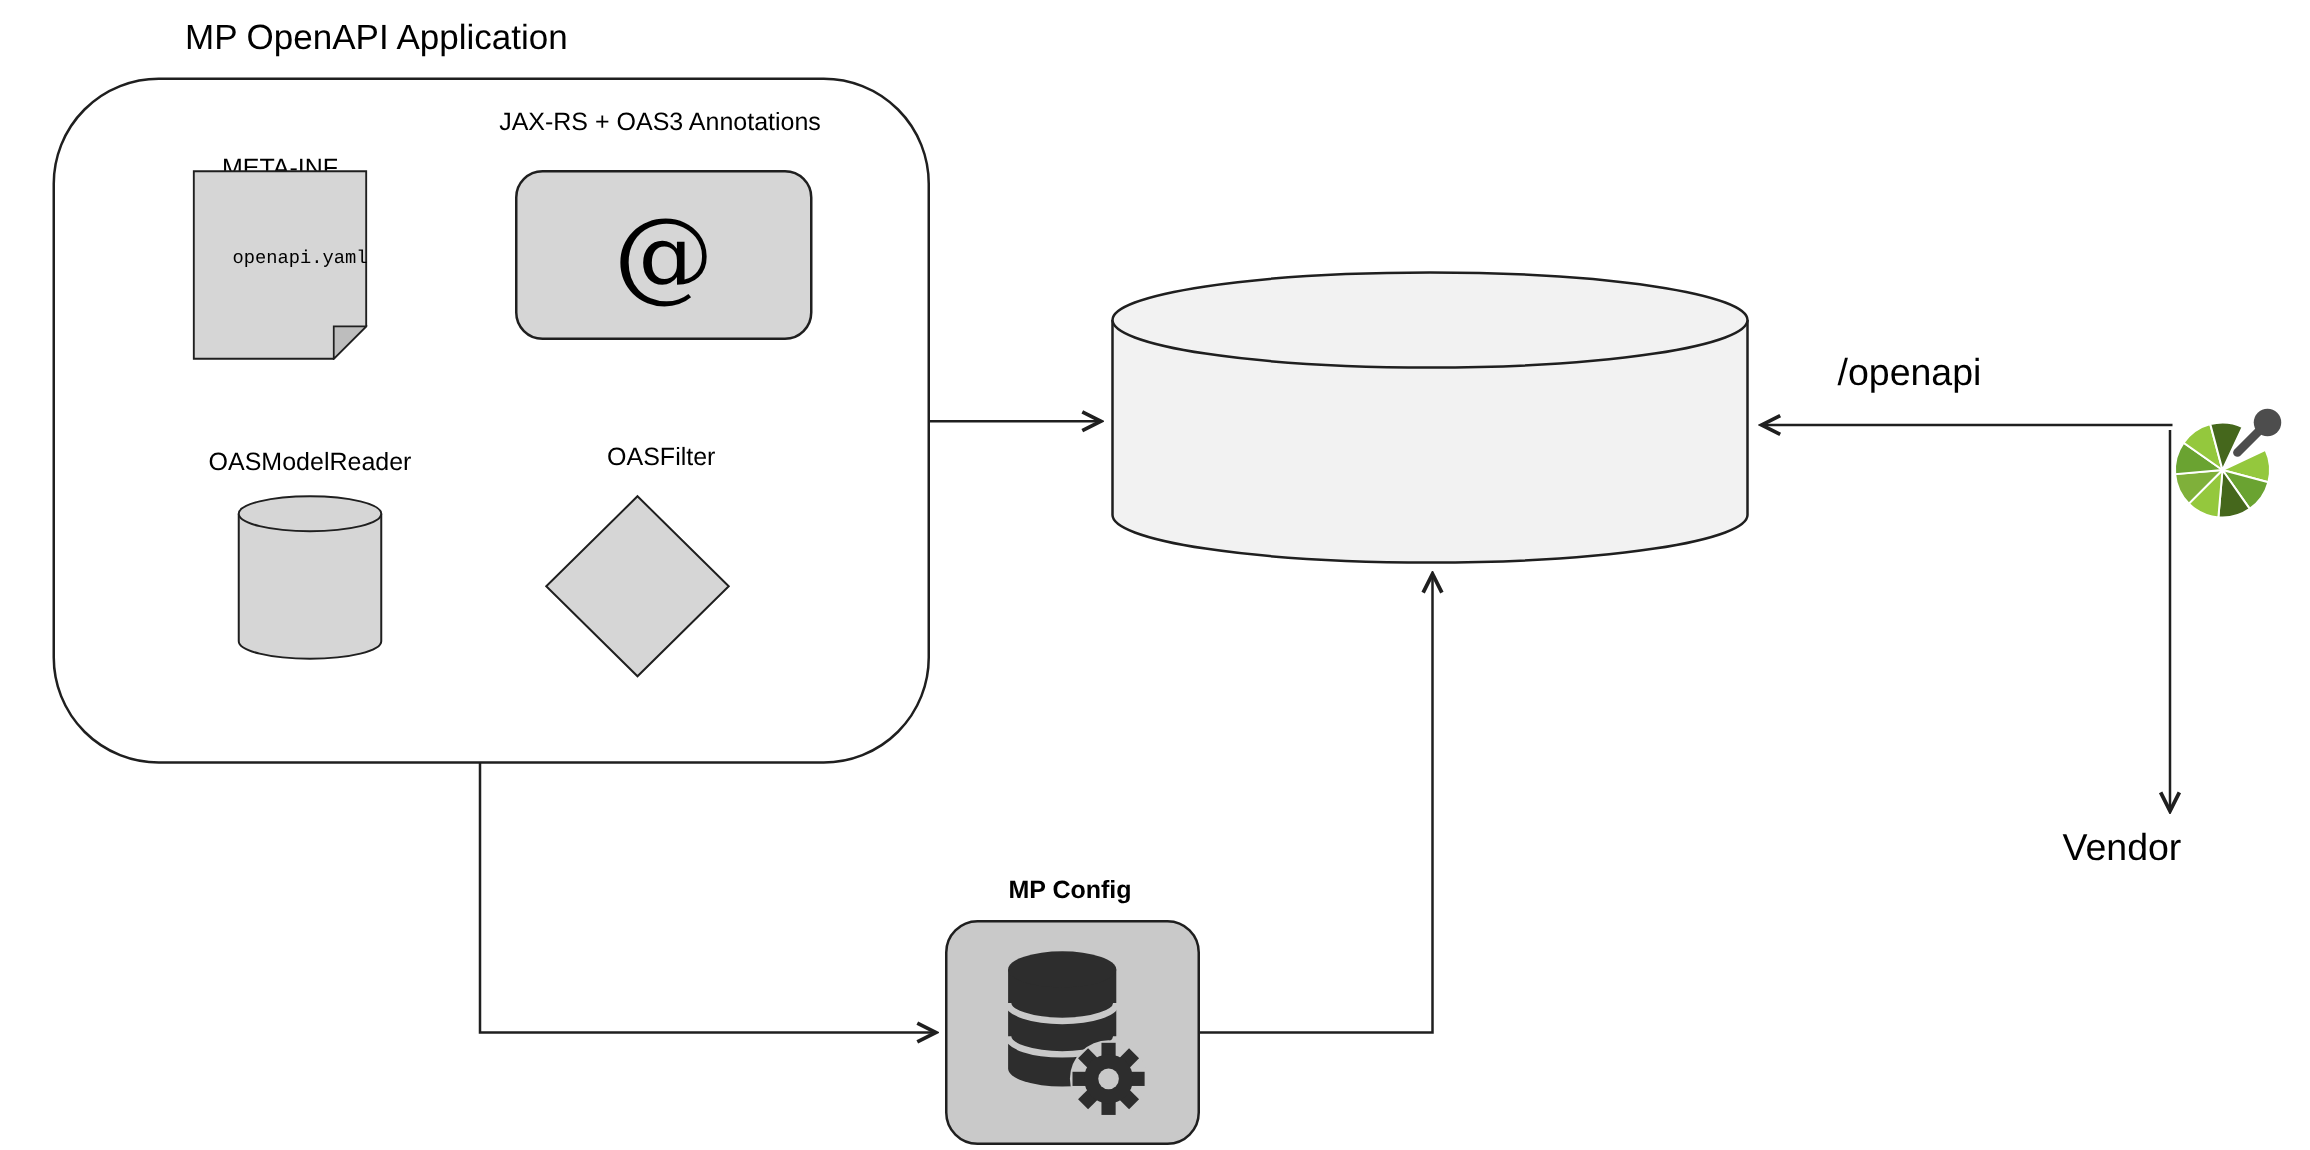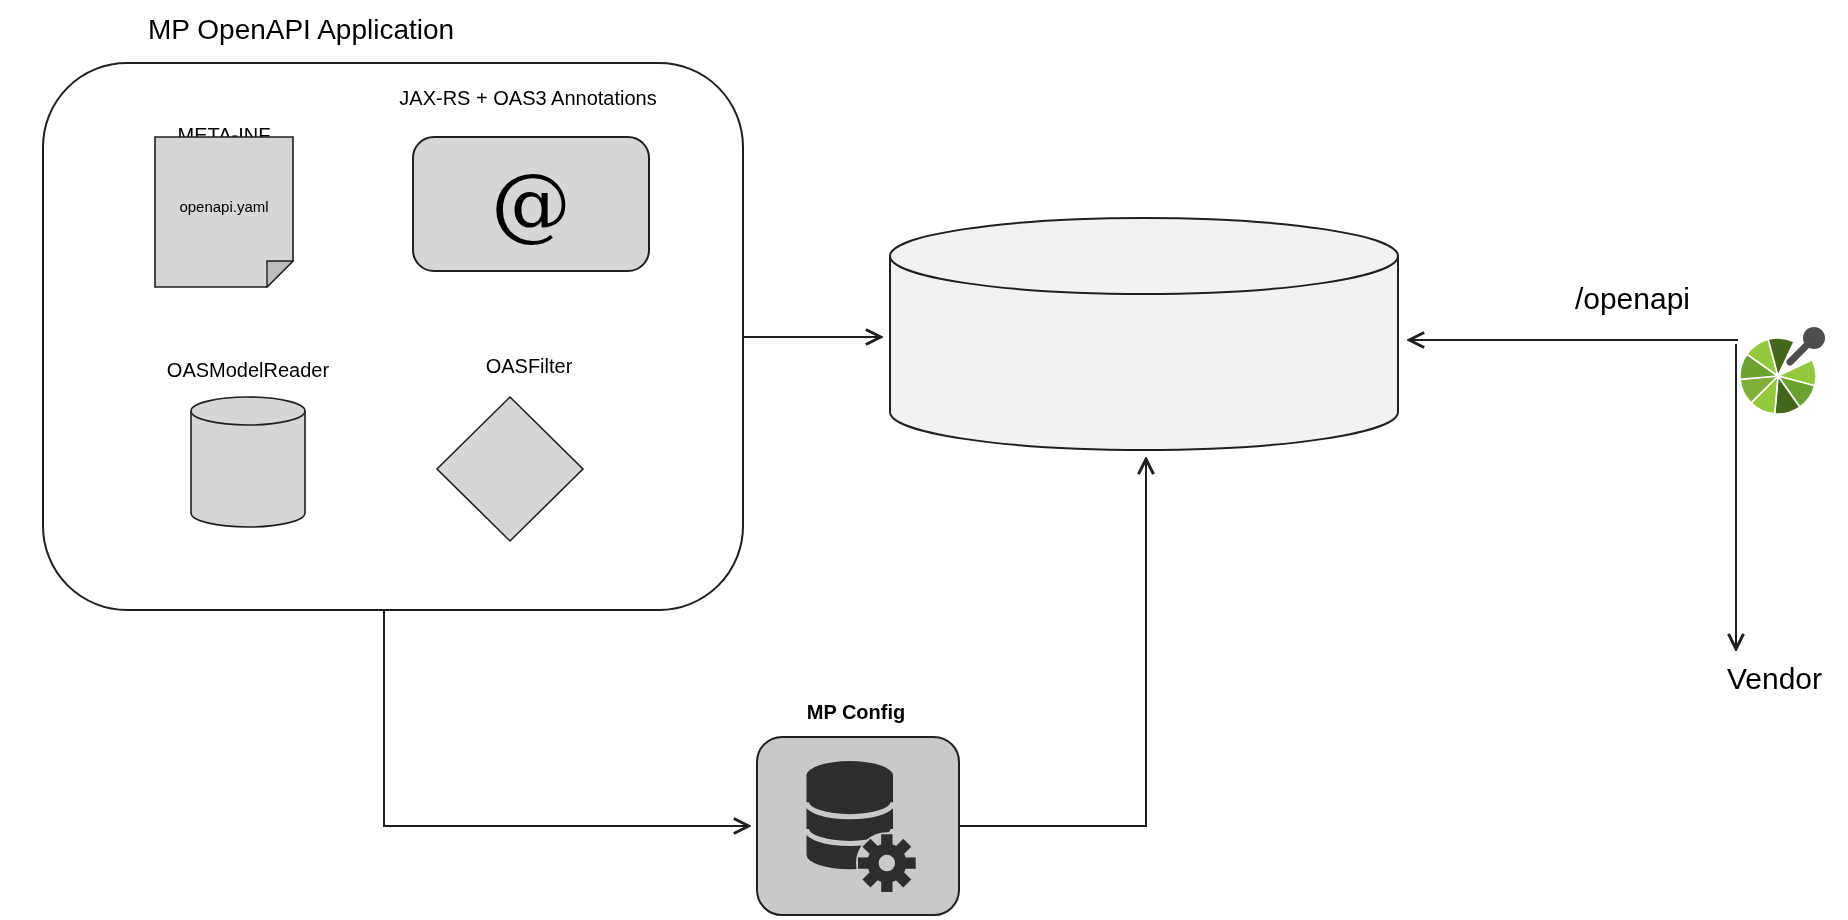--- a/index.html
+++ b/index.html
@@ -7,22 +7,22 @@
     --stroke:#1f1f1f; --icon-dark:#2d2d2d;
     --logo-green-1:#94c83d; --logo-green-2:#6aa331; --logo-green-3:#45671c; --logo-green-4:#7fb03a;
     --logo-gray:#4d4d4d;
   }
   html,body{margin:0;padding:0;background:#fff;}
   .canvas{position:relative;width:1848px;height:920px;background:#fff;overflow:hidden;
           font-family:"Liberation Sans",sans-serif;color:#000;}
   .abs{position:absolute;}
   .label{font-size:20px;text-align:center;line-height:1.2;}
   .title{font-size:28px;}
-  .small{font-size:15px;text-align:center;}
-  .big{font-size:30px;text-align:right;}
+  .small{font-size:15px;text-align:right;font-family:Liberation Mono, monospace;}
+  .big{font-size:30px;text-align:left;}
   .app-box{border:2px solid var(--stroke);border-radius:85px;background:#fff;}
   .ann-box{background:var(--shape-fill);border:2px solid var(--stroke);border-radius:22px;
            display:flex;align-items:center;justify-content:center;}
   .at{font-family:"DejaVu Serif",serif;font-size:80px;line-height:1;}
   .config-box{background:var(--config-fill);border:2px solid var(--stroke);border-radius:26px;
               display:flex;align-items:center;justify-content:center;}
   svg .shape{fill:var(--shape-fill);stroke:var(--stroke);stroke-width:1.6;}
   svg .vendor-shape{fill:var(--vendor-fill);stroke:var(--stroke);stroke-width:2;}
   svg .fold{fill:var(--fold-fill);stroke:var(--stroke);stroke-width:1.4;}
   svg .wire{fill:none;stroke:var(--stroke);stroke-width:2;}

